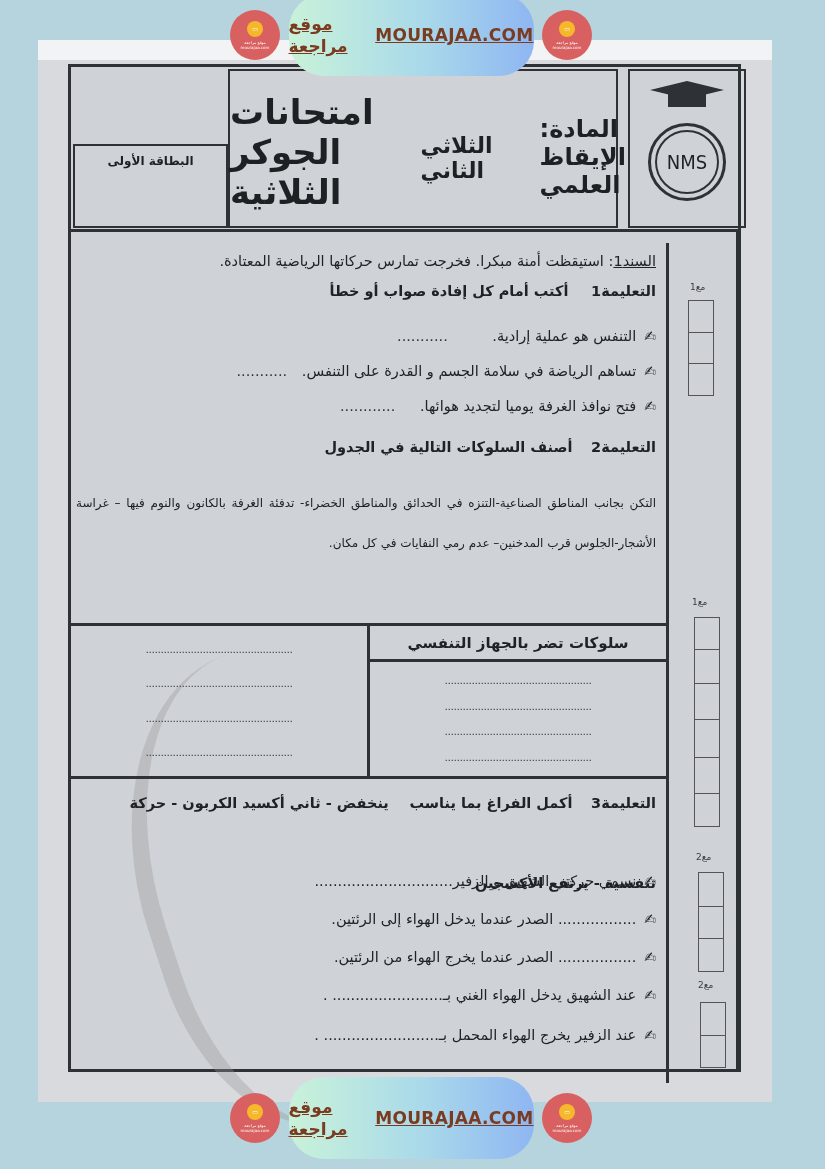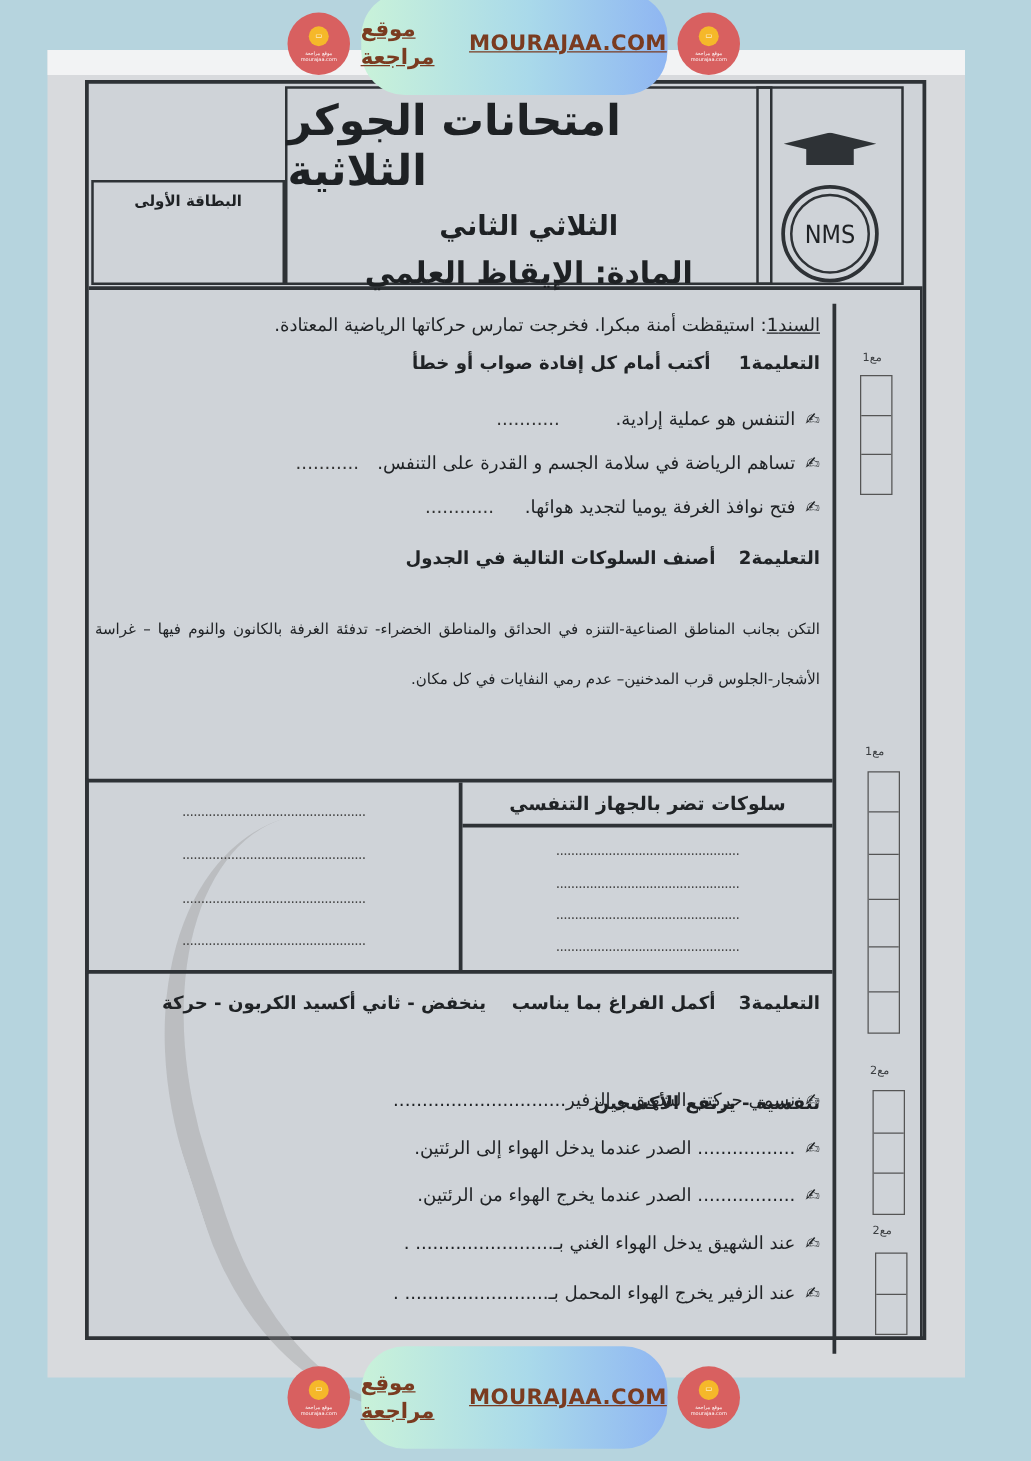--- a/index.html
+++ b/index.html
@@ -43,25 +43,25 @@
     }
     .photo .whitetop { position: absolute; left: 0; top: 0; width: 100%; height: 20px; background: #f2f3f4; }
     .frame {
       position: absolute; left: 30px; top: 24px; width: 673px; height: 1008px;
       border: 3px solid #2e3236; background: #cfd3d8;
     }
     .header-row { position: absolute; left: 0; top: 0; width: 100%; height: 165px; border-bottom: 3px solid #2e3236; }
     .hcell { position: absolute; border: 2px solid #2e3236; display: flex; align-items: center; justify-content: center; color: #1e2124; font-weight: bold; }
     .cell-year { left: 2px; top: 2px; width: 155px; height: 75px; font-size: 18px; align-items: flex-start; padding-top: 14px; }
     .cell-card { left: 2px; top: 77px; width: 155px; height: 84px; font-size: 12px; align-items: flex-start; padding-top: 8px; }
-    .cell-title { left: 157px; top: 2px; width: 390px; height: 159px; flex-direction: column; justify-content: flex-start; padding-top: 6px; }
+    .cell-title { left: 157px; top: 2px; width: 390px; height: 159px; justify-content: flex-start; padding-top: 6px; gap: 47px; }
     .cell-title .t1 { font-size: 34px; font-weight: 900; letter-spacing: 0.5px; }
     .cell-title .t2 { font-size: 22px; margin-top: 12px; }
     .cell-title .t3 { font-size: 24px; margin-top: 10px; }
-    .cell-logo { left: 534px; top: 2px; width: 118px; height: 159px; flex-direction: column; justify-content: flex-end; padding-top: 8px; }
+    .cell-logo { left: 557px; top: 2px; width: 118px; height: 159px; flex-direction: column; justify-content: flex-start; padding-top: 8px; }
     .cap { width: 90px; height: 36px; position: relative; }
     .cap .top { position: absolute; left: 8px; top: 2px; width: 74px; height: 18px; background: #2e3236; clip-path: polygon(50% 0, 100% 50%, 50% 100%, 0 50%); }
     .cap .base { position: absolute; left: 26px; top: 14px; width: 38px; height: 14px; background: #2e3236; }
     .nms { margin-top: 8px; width: 78px; height: 78px; border: 3px solid #2e3236; border-radius: 50%; display: flex; align-items: center; justify-content: center; }
     .nms span { width: 64px; height: 64px; border: 2px solid #2e3236; border-radius: 50%; display: flex; align-items: center; justify-content: center; font-size: 20px; font-weight: normal; font-family: "DejaVu Sans Condensed","DejaVu Sans",sans-serif; }
 
     .body-area { position: absolute; left: 0; top: 165px; width: 100%; height: 840px; }
     .content { position: absolute; left: 0; top: 11px; width: 598px; height: 100%; border-right: 3px solid #2e3236; direction: rtl; color: #202326; }
     .margin-col { position: absolute; left: 601px; top: 0; width: 66px; height: 100%; border-right: 2px solid #2e3236; }
     .grade-label { position: absolute; font-size: 9px; color: #3a3d40; }

